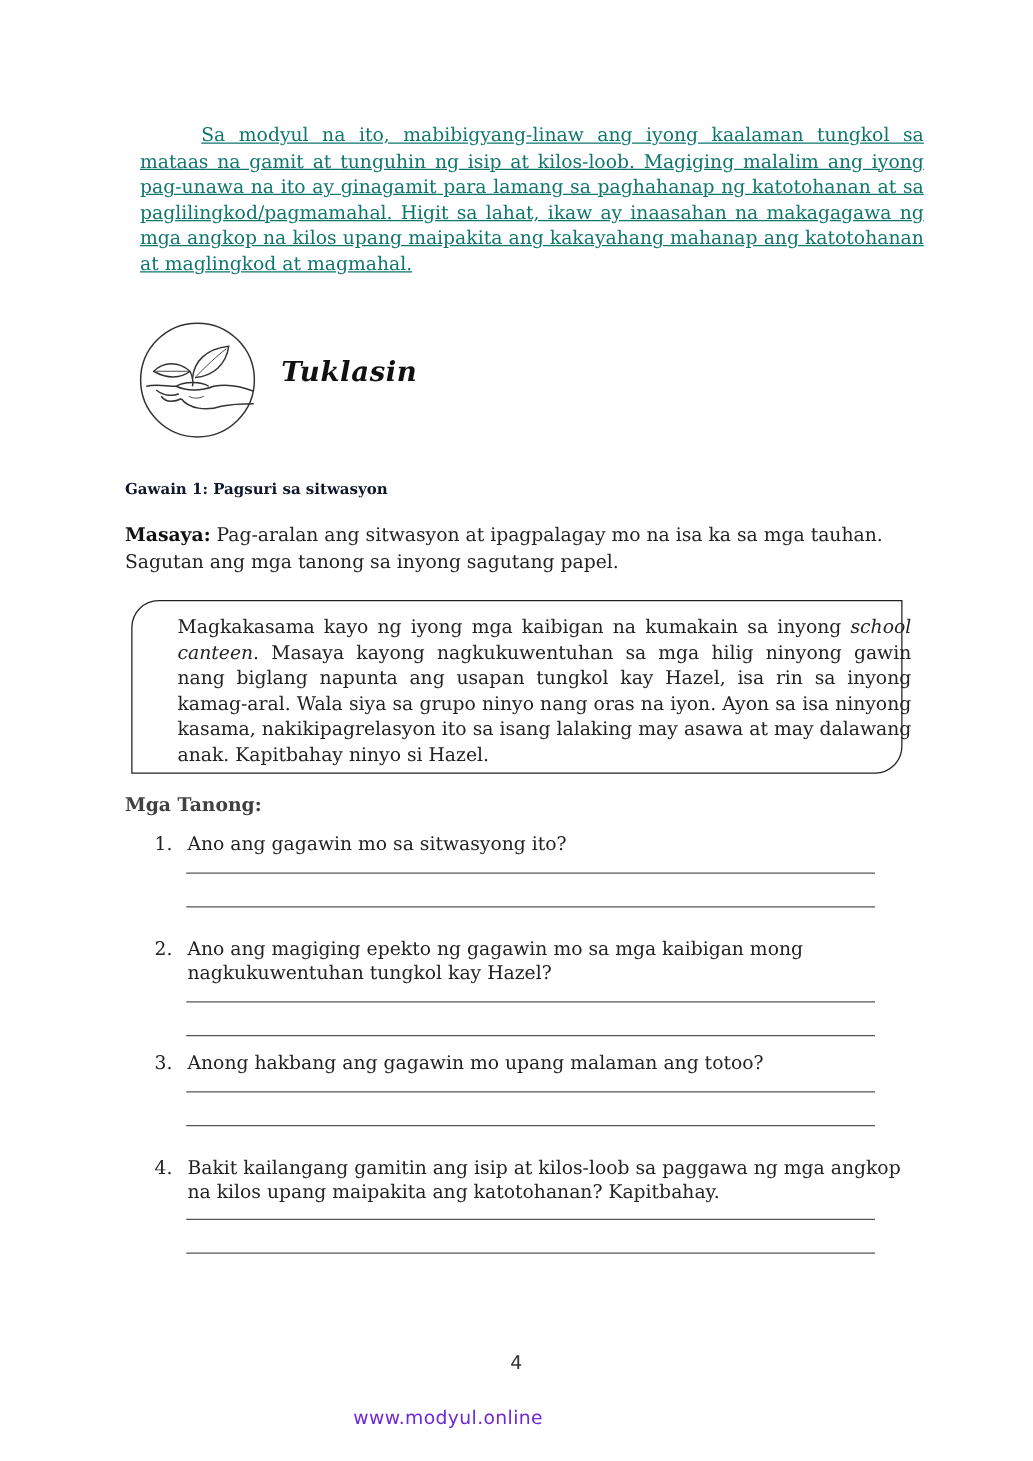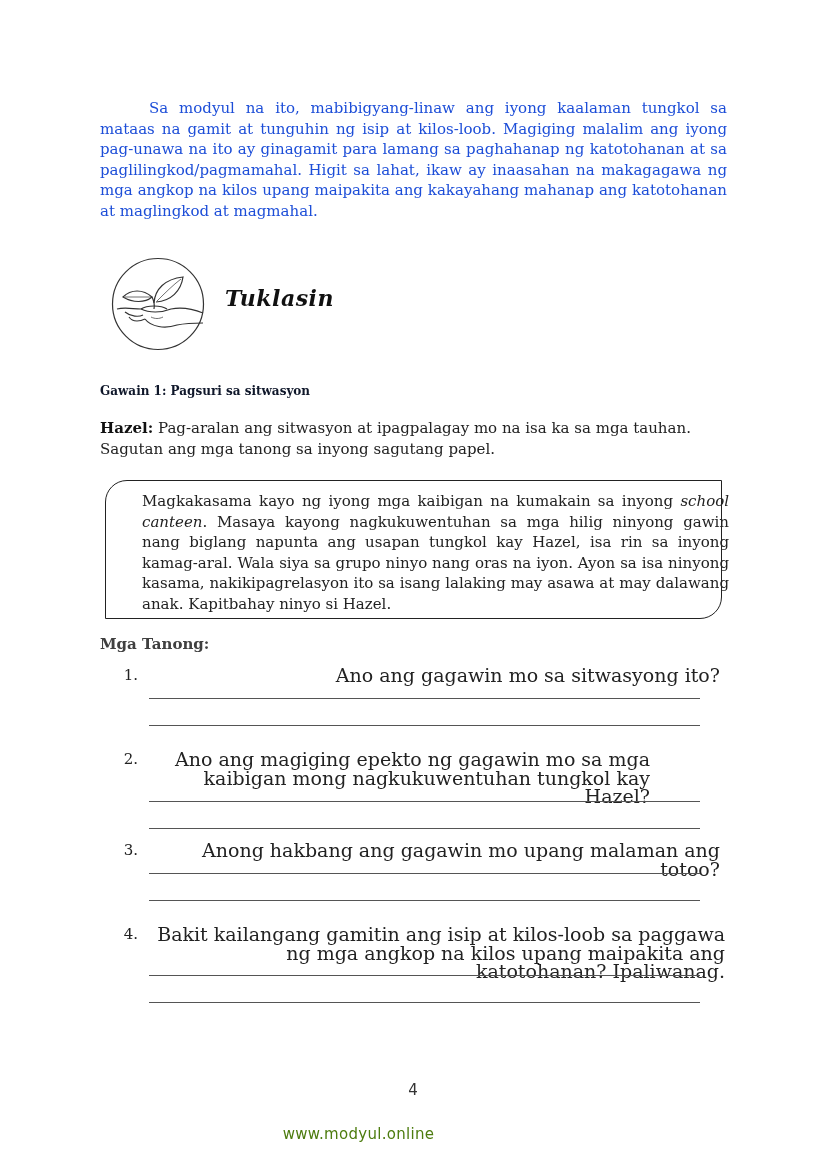--- a/index.html
+++ b/index.html
@@ -1,38 +1,38 @@
 <!DOCTYPE html>
 <html><head>
 <meta charset="utf-8">
 <style>
   html, body { margin: 0; padding: 0; background: #ffffff; }
   body { width: 826px; height: 1169px; position: relative; overflow: hidden;
          font-family: "DejaVu Serif", "Liberation Serif", serif; color: #1a1a1a; }
   .abs { position: absolute; }
-  .intro { left: 100px; top: 98px; width: 627px; font-size: 15px; line-height: 20.6px;
-           text-align: justify; text-indent: 49px; color: #1d4ed8; }
+  .intro { left: 112px; top: 98px; width: 627px; font-size: 15px; line-height: 20.6px;
+           text-align: justify; text-indent: 49px; color: #0f766e; text-decoration: underline; }
   .icon { left: 111px; top: 257px; width: 94px; height: 94px; }
   .tuklasin { left: 225px; top: 285px; font-size: 22px; font-weight: bold; font-style: italic;
               letter-spacing: 0.5px; color: #111; }
   .gawain { left: 100px; top: 384px; font-size: 12px; font-weight: bold; color: #0f172a; }
   .panuto { left: 100px; top: 418px; width: 640px; font-size: 15px; line-height: 20.6px; color: #222; }
   .panuto b { color: #111; }
   .box { left: 105px; top: 480px; width: 617px; height: 139px; border: 1.5px solid #222;
          border-radius: 22px 0 22px 0; box-sizing: border-box; }
   .box-text { left: 121px; top: 491px; width: 587px; font-size: 15px; line-height: 20.6px;
               text-align: justify; color: #222; margin-left: 21px; }
   .tanong { left: 100px; top: 635px; font-size: 15px; font-weight: bold; color: #404040; }
   .qnum { font-size: 15px; color: #222; width: 22px; text-align: right; }
-  .qtext { left: 150px; width: 570px; font-size: 19px; line-height: 18.5px; color: #222; text-align: right; }
+  .qtext { left: 150px; width: 570px; font-size: 15px; line-height: 18.5px; color: #222; }
   .line { left: 149px; width: 551px; height: 0; border-top: 1.5px solid #555; }
   .pagenum { left: 0; width: 826px; top: 1081px; text-align: center; font-size: 15px;
              font-family: "DejaVu Sans", sans-serif; color: #333; }
   .watermark { left: 0; width: 717px; top: 1125px; text-align: center; font-size: 15px;
-               font-family: "DejaVu Sans", sans-serif; color: #4d7c0f; letter-spacing: 0.3px; }
+               font-family: "DejaVu Sans", sans-serif; color: #6d28d9; letter-spacing: 0.3px; }
 </style>
 </head>
 <body>
 
 <div class="abs intro">Sa modyul na ito, mabibigyang-linaw ang iyong kaalaman tungkol sa mataas na gamit at tunguhin ng isip at kilos-loob. Magiging malalim ang iyong pag-unawa na ito ay ginagamit para lamang sa paghahanap ng katotohanan at sa paglilingkod/pagmamahal. Higit sa lahat, ikaw ay inaasahan na makagagawa ng mga angkop na kilos upang maipakita ang kakayahang mahanap ang katotohanan at maglingkod at magmahal.</div>
 
 <div class="abs icon">
   <svg width="94" height="94" viewBox="0 0 94 94" fill="none" stroke="#333" stroke-width="1.2">
     <circle cx="47" cy="47" r="45.5"></circle>
 
@@ -52,21 +52,21 @@
     <path d="M34 62 C40 70 54 72 66 68 C76 66 84 66 92 66"></path>
     <path d="M40 60 C44 62 48 62 52 60" stroke-width="0.7"></path>
   </svg>
 </div>
 
 <div class="abs tuklasin">Tuklasin</div>
 
 <div class="abs gawain">Gawain 1: Pagsuri sa sitwasyon</div>
 
 <div class="abs panuto">
-  <b>Hazel:</b><span> Pag-aralan ang sitwasyon at ipagpalagay mo na isa ka sa mga tauhan. Sagutan ang mga tanong sa inyong sagutang papel.</span>
+  <b>Masaya:</b><span> Pag-aralan ang sitwasyon at ipagpalagay mo na isa ka sa mga tauhan. Sagutan ang mga tanong sa inyong sagutang papel.</span>
 </div>
 
 <div class="abs box"></div>
 <div class="abs box-text"><span>Magkakasama kayo ng iyong mga kaibigan na kumakain sa inyong </span><i>school canteen</i><span>. Masaya kayong nagkukuwentuhan sa mga hilig ninyong gawin nang biglang napunta ang usapan tungkol kay Hazel, isa rin sa inyong kamag-aral. Wala siya sa grupo ninyo nang oras na iyon. Ayon sa isa ninyong kasama, nakikipagrelasyon ito sa isang lalaking may asawa at may dalawang anak. Kapitbahay ninyo si Hazel.</span></div>
 
 <div class="abs tanong">Mga Tanong:</div>
 
 <div class="abs qnum" style="left:116px;top:666px;">1.</div>
 <div class="abs qtext" style="top:666px;">Ano ang gagawin mo sa sitwasyong ito?</div>
 <div class="abs line" style="top:698px;"></div>
@@ -76,18 +76,18 @@
 <div class="abs qtext" style="top:750px;width:500px;">Ano ang magiging epekto ng gagawin mo sa mga kaibigan mong nagkukuwentuhan tungkol kay Hazel?</div>
 <div class="abs line" style="top:801px;"></div>
 <div class="abs line" style="top:828px;"></div>
 
 <div class="abs qnum" style="left:116px;top:841px;">3.</div>
 <div class="abs qtext" style="top:841px;">Anong hakbang ang gagawin mo upang malaman ang totoo?</div>
 <div class="abs line" style="top:873px;"></div>
 <div class="abs line" style="top:900px;"></div>
 
 <div class="abs qnum" style="left:116px;top:925px;">4.</div>
-<div class="abs qtext" style="top:925px;width:575px;">Bakit kailangang gamitin ang isip at kilos-loob sa paggawa ng mga angkop na kilos upang maipakita ang katotohanan? Ipaliwanag.</div>
+<div class="abs qtext" style="top:925px;width:575px;">Bakit kailangang gamitin ang isip at kilos-loob sa paggawa ng mga angkop na kilos upang maipakita ang katotohanan? Kapitbahay.</div>
 <div class="abs line" style="top:975px;"></div>
 <div class="abs line" style="top:1002px;"></div>
 
 <div class="abs pagenum">4</div>
 <div class="abs watermark">www.modyul.online</div>
 
 </body></html>

